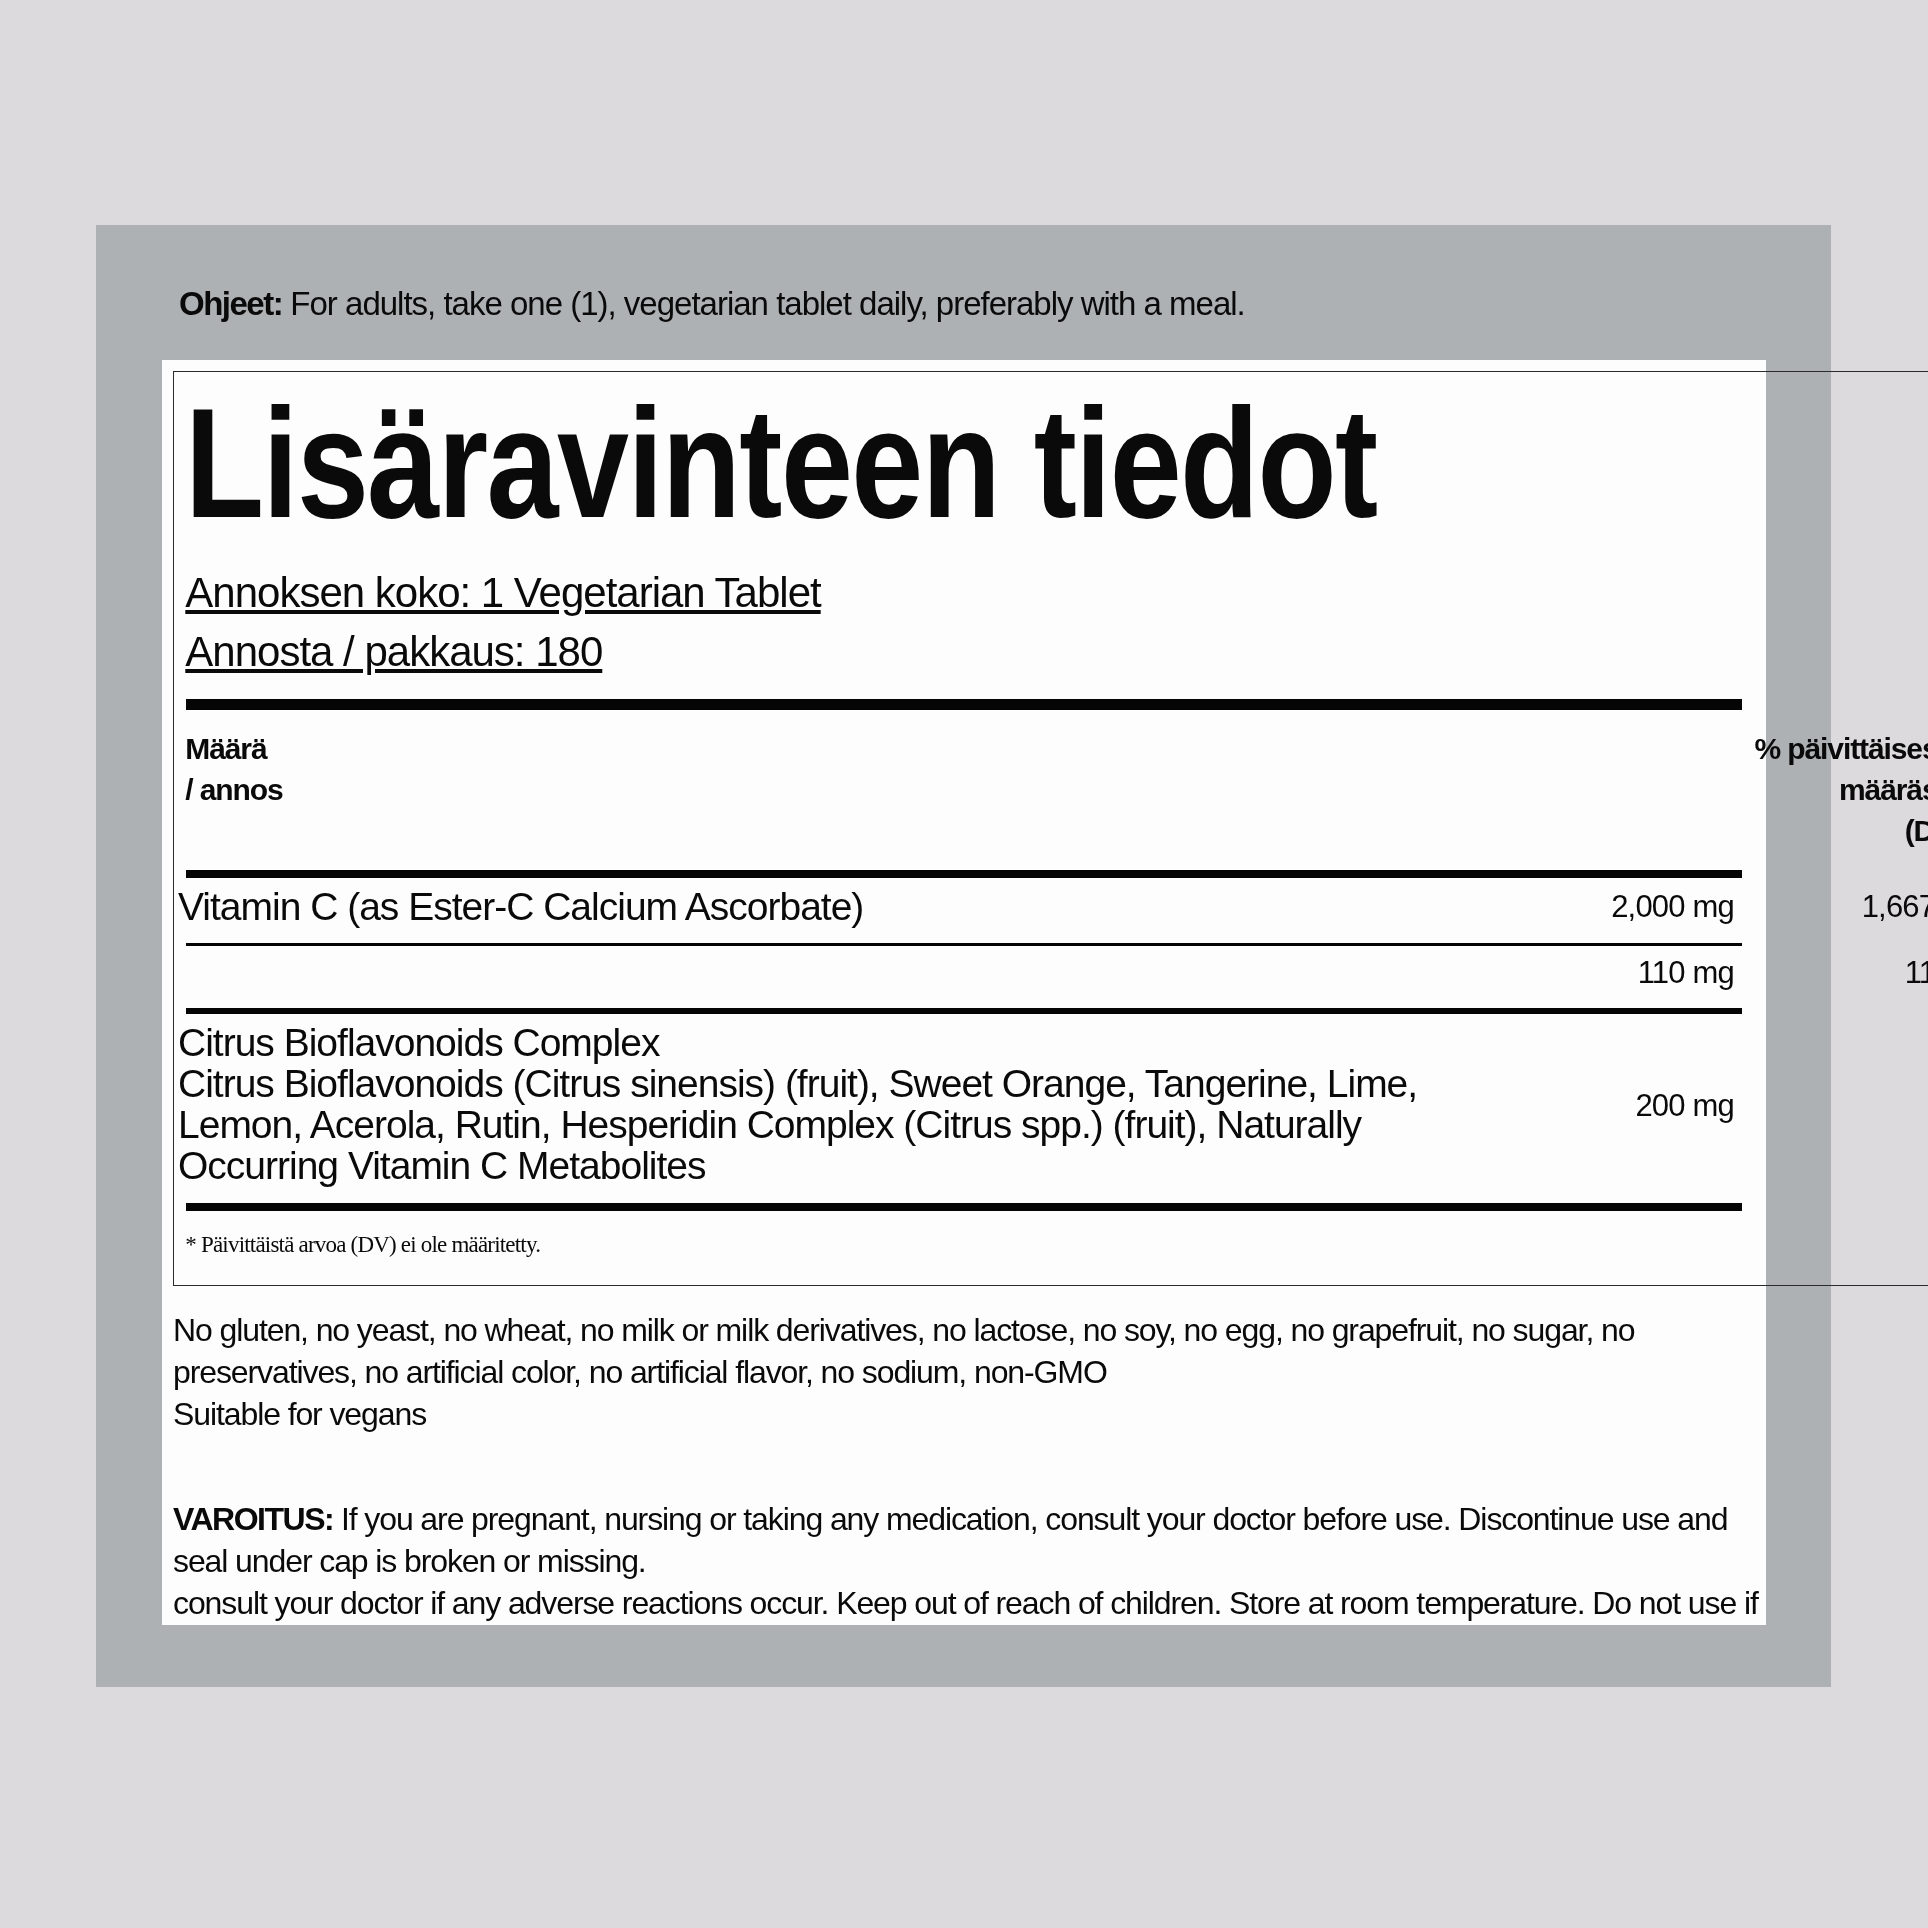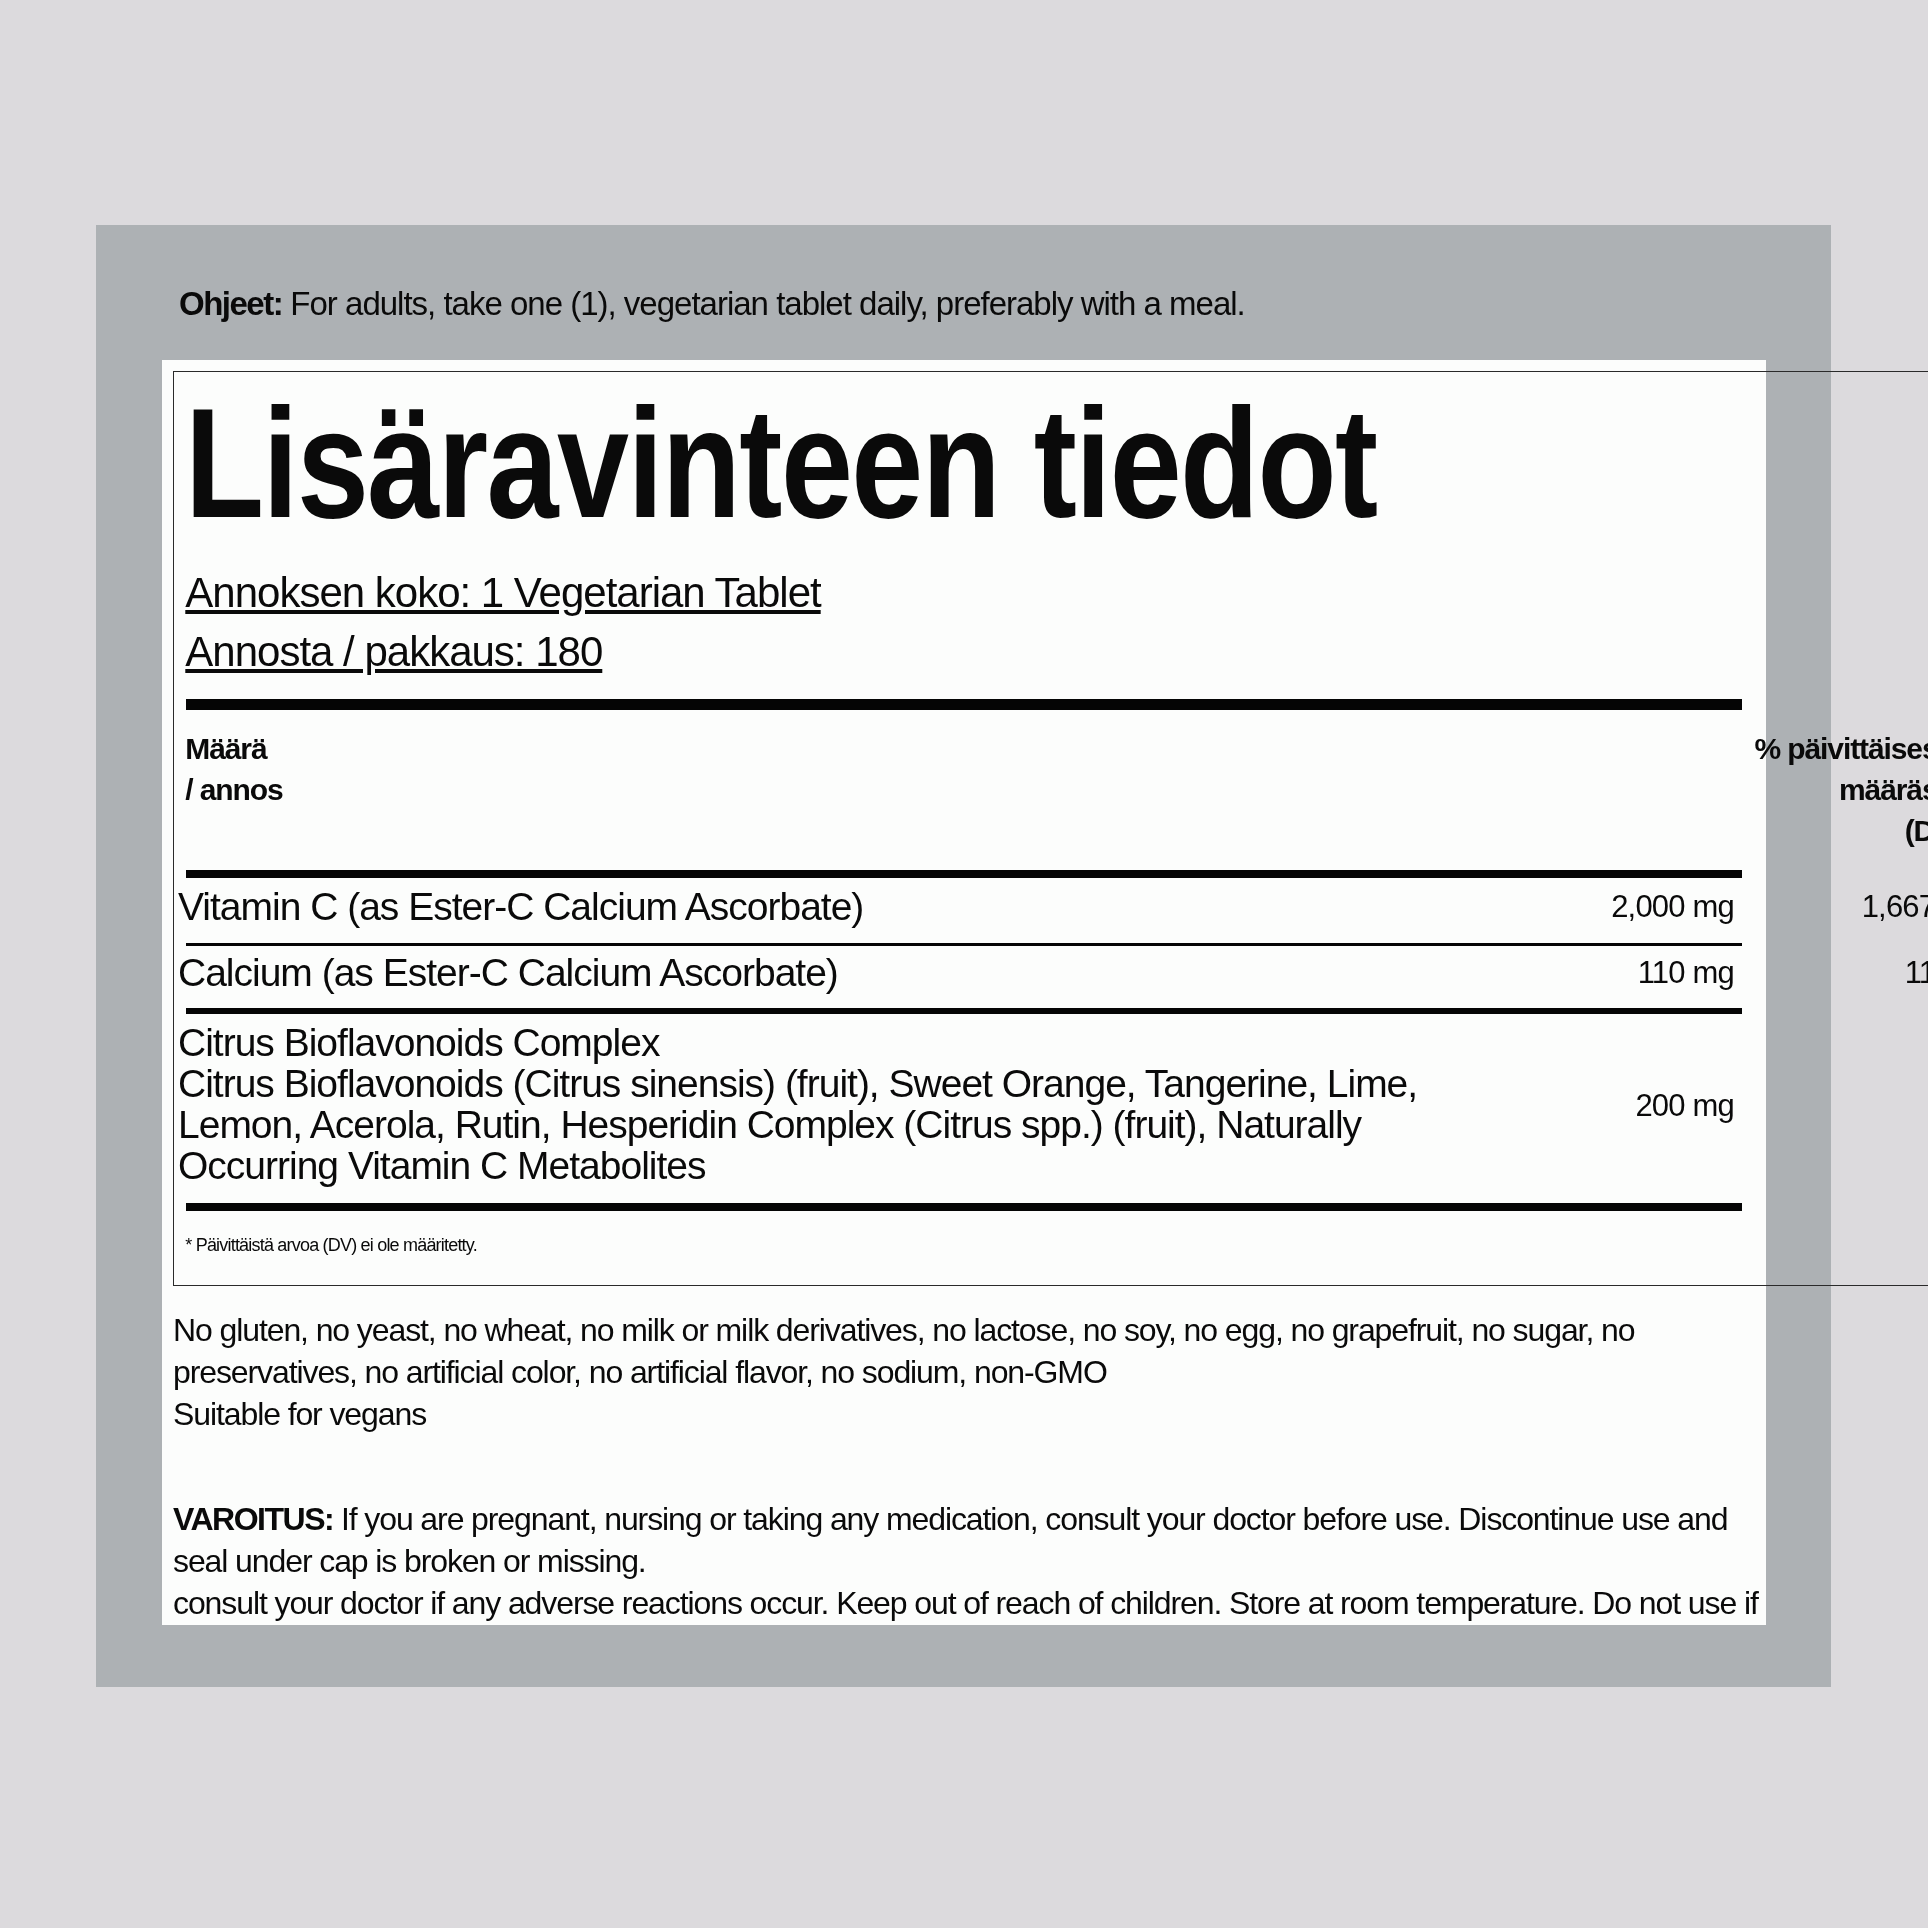--- a/index.html
+++ b/index.html
@@ -62,21 +62,21 @@
   .row-amt {
     position: absolute; right: 260px;
     font-size: 31px; letter-spacing: -0.8px; line-height: 41px; white-space: nowrap; text-align: right;
   }
   .row-dv {
     position: absolute; right: 32px;
     font-size: 31px; letter-spacing: -0.8px; line-height: 41px; white-space: nowrap; text-align: right;
   }
   .footnote {
     position: absolute; left: 11.3px; top: 859px;
-    font-size: 18px; letter-spacing: -0.8px; line-height: 28px; white-space: nowrap;
+    font-size: 23px; letter-spacing: -0.8px; line-height: 28px; white-space: nowrap; font-family: Liberation Serif, serif;
   }
   .other {
     position: absolute; left: 173px; top: 1309px;
     font-size: 32px; letter-spacing: -1.1px; line-height: 42px; white-space: nowrap;
   }
   .warning {
     position: absolute; left: 173px; top: 1498px;
     font-size: 32px; letter-spacing: -1.1px; line-height: 42px; white-space: nowrap;
   }
   .line { display: block; }
@@ -111,21 +111,20 @@
   </div>
 
   <div class="rule" style="top:498px; height:7.5px;"></div>
 
   <div class="row-name" style="top:514px;">Vitamin C (as Ester-C Calcium Ascorbate)</div>
   <div class="row-amt" style="top:514px;">2,000 mg</div>
   <div class="row-dv" style="top:514px;">1,667%</div>
 
   <div class="rule" style="top:571px; height:2.8px;"></div>
 
-  <div class="row-name" style="top:580px;">Calcium (as Ester-C Calcium Ascorbate)</div>
   <div class="row-amt" style="top:580px;">110 mg</div>
   <div class="row-dv" style="top:580px;">11%</div>
 
   <div class="rule" style="top:636px; height:5.6px;"></div>
 
   <div class="row-name" style="top:650px;">
     <span class="line">Citrus Bioflavonoids Complex</span>
     <span class="line">Citrus Bioflavonoids (Citrus sinensis) (fruit), Sweet Orange, Tangerine, Lime,</span>
     <span class="line">Lemon, Acerola, Rutin, Hesperidin Complex (Citrus spp.) (fruit), Naturally</span>
     <span class="line">Occurring Vitamin C Metabolites</span>

